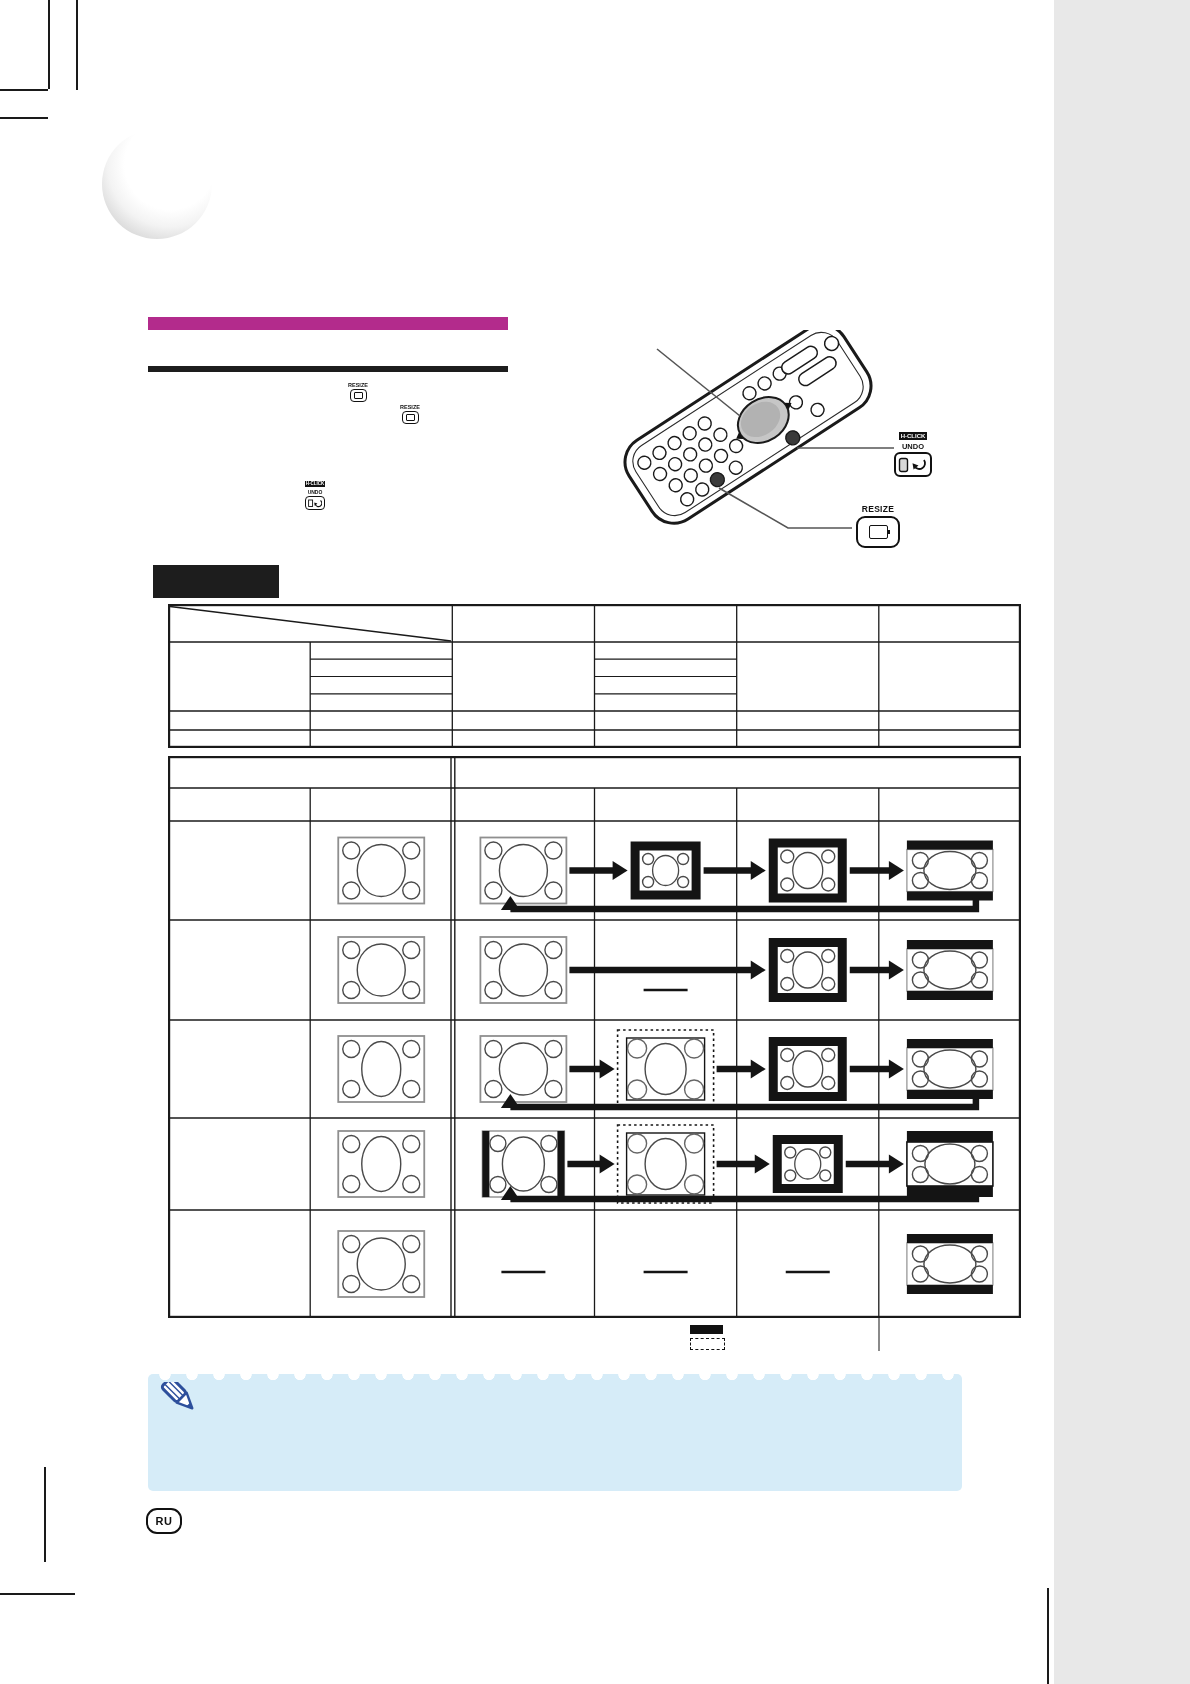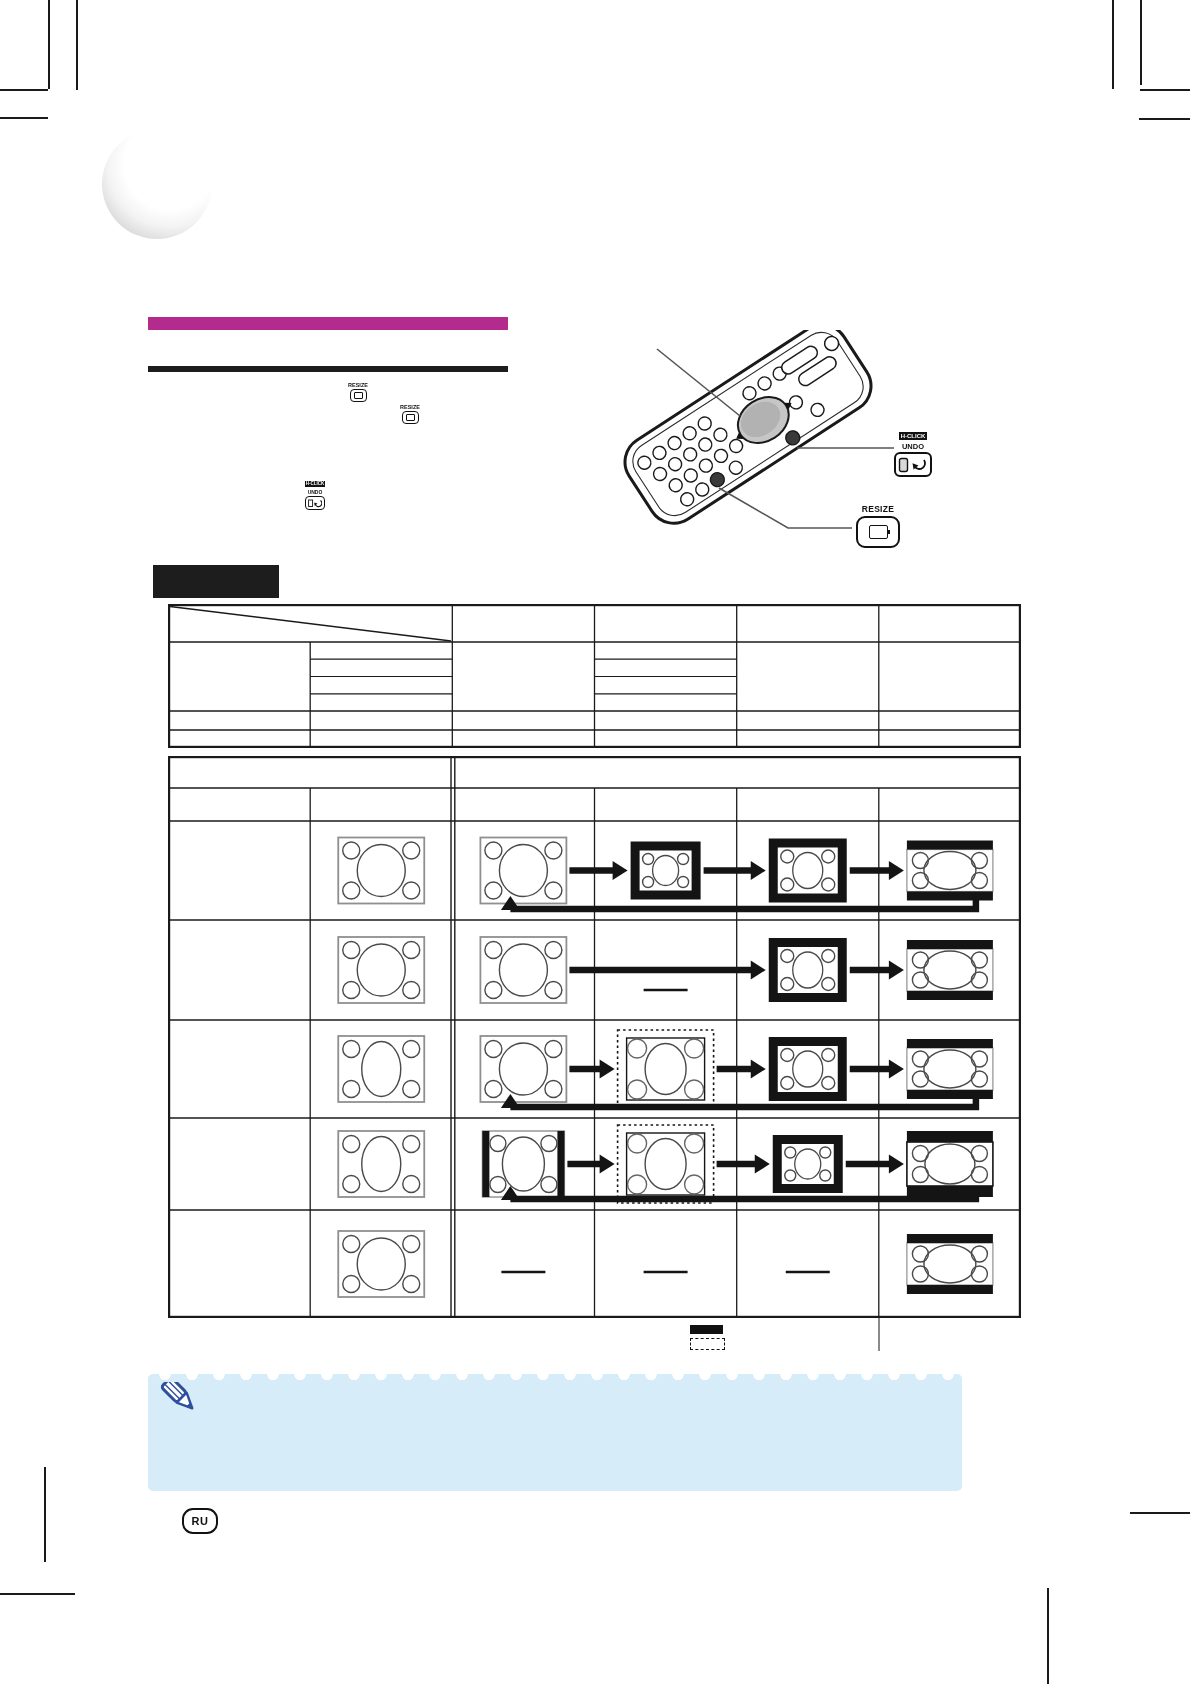--- a/index.html
+++ b/index.html
@@ -1,16 +1,16 @@
 <!DOCTYPE html>
 <html><head>
 <meta charset="utf-8">
 <style>
   html,body{margin:0;padding:0;background:#e8e8e8;}
-  .page{position:relative;width:1190px;height:1684px;background:#ffffff;overflow:hidden;
+  .page{position:relative;width:1054px;height:1684px;background:#ffffff;overflow:hidden;
         font-family:"Liberation Sans",sans-serif;color:#1a1a1a;}
   .abs{position:absolute;}
   .mark{position:absolute;background:#1a1a1a;}
   .sphere{position:absolute;left:102px;top:129px;width:110px;height:110px;border-radius:50%;
     background:radial-gradient(circle at 62% 32%, #ffffff 45%, #f3f3f3 62%, #d9d9d9 80%, #ababab 96%, #9e9e9e 100%);}
   .accent-bar{position:absolute;left:148px;top:317px;width:360px;height:13px;background:#b32b8c;}
   .black-rule{position:absolute;left:148px;top:366px;width:360px;height:6px;background:#1d1d1d;}
   .section-chip{position:absolute;left:153px;top:565px;width:126px;height:33px;background:#1d1d1d;}
 
   .mini-icon{position:absolute;text-align:center;}
@@ -36,21 +36,21 @@
   .legend-solid{position:absolute;left:690px;top:1325px;width:33px;height:9px;background:#111;}
   .legend-dotted{position:absolute;left:690px;top:1338px;width:33px;height:10px;background:#fff;border:1.6px dashed #111;}
   .leader-line{position:absolute;left:878px;top:1318px;width:1.5px;height:33px;background:#8a8a8a;}
 
   .note{position:absolute;left:148px;top:1374px;width:814px;height:117px;border-radius:5px;background:#d6ecf8;}
   .note:before{content:"";position:absolute;left:4px;right:4px;top:-6px;height:13px;
      background-image:radial-gradient(circle 6px at 13px 6.5px, #ffffff 5.4px, rgba(255,255,255,0) 6px);
      background-size:27px 13px;background-repeat:repeat-x;}
   .ru-badge{position:absolute;left:146px;top:1508px;width:32px;height:22px;border:2.2px solid #111;
      border-radius:11px;display:flex;align-items:center;justify-content:center;
-     font-size:11px;font-weight:bold;letter-spacing:.5px;color:#111;background:#fff;margin-left:36px;}
+     font-size:11px;font-weight:bold;letter-spacing:.5px;color:#111;background:#fff;}
   svg{display:block;}
 </style>
 </head>
 <body>
 
 <div class="page">
 
   <div class="mark" style="left:48px;top:0;width:2px;height:89px"></div>
   <div class="mark" style="left:76px;top:0;width:2px;height:90px"></div>
   <div class="mark" style="left:0;top:89px;width:48px;height:2px"></div>

